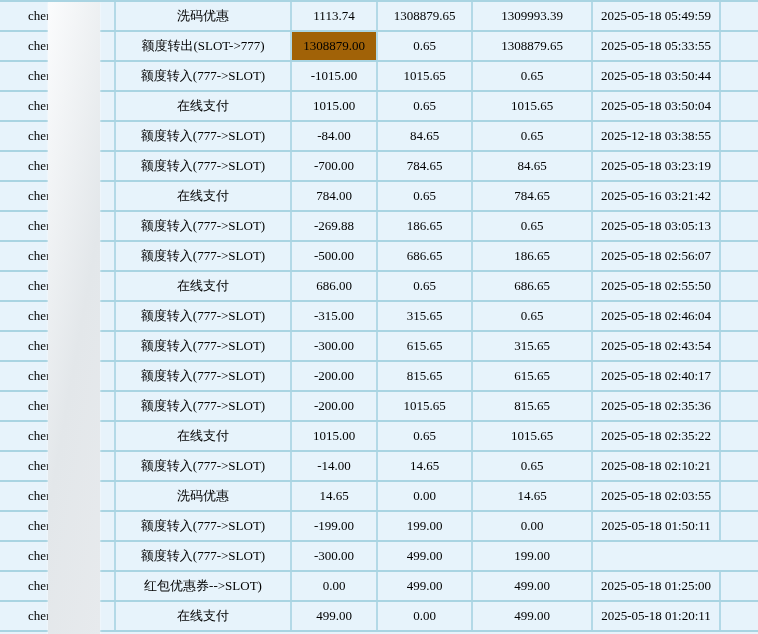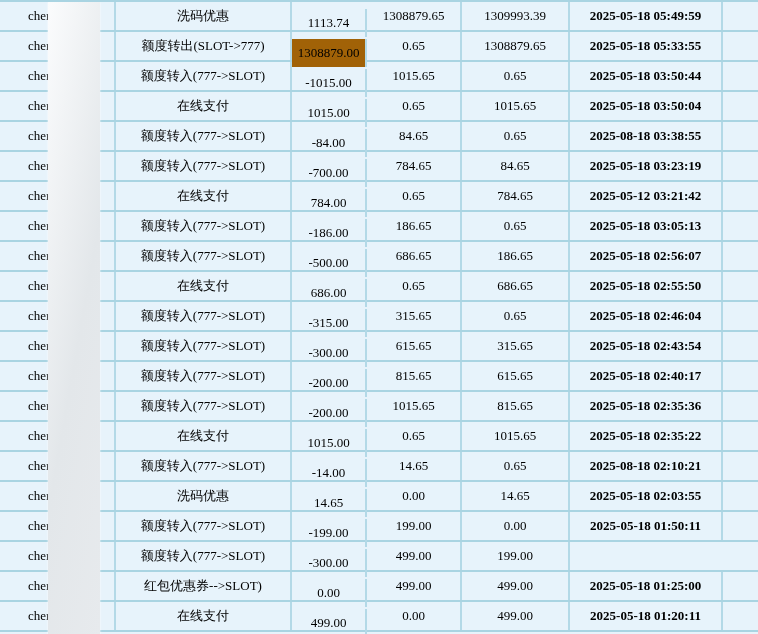--- a/index.html
+++ b/index.html
@@ -22,24 +22,24 @@
   .cell{
     box-sizing:border-box;
     border-right:2px solid #b3d9e7;
     display:flex;align-items:center;justify-content:center;
     font-size:13px;color:#000000;
     white-space:nowrap;overflow:hidden;
     height:100%;
   }
   .cell.c-user{width:116px;justify-content:flex-start;padding-left:28px;}
   .cell.c-type{width:176px;}
-  .cell.c-amount{width:75px;margin-top:7px;}
+  .cell.c-amount{width:86px;}
   .cell.c-before{width:95px;}
-  .cell.c-after{width:108px;}
-  .cell.c-time{width:153px;font-weight:bold;}
+  .cell.c-after{width:120px;}
+  .cell.c-time{width:128px;}
   .cell.c-edge{flex:1;border-right:none;}
   .cell.selected{background:#a16207;}
   .redaction{
     position:absolute;left:48px;top:0;width:52px;height:634px;z-index:5;
     background:linear-gradient(100deg,#fbfcfd 0%,#e3e7ea 55%,#e7eaed 100%);
     box-shadow:0 0 2px rgba(255,255,255,0.9);
   }
 </style>
 </head>
 <body>
@@ -81,45 +81,45 @@
         <div class="cell c-after">1015.65</div>
         <div class="cell c-time">2025-05-18 03:50:04</div>
         <div class="cell c-edge"></div>
       </div>
       <div class="trow">
         <div class="cell c-user">chen</div>
         <div class="cell c-type">额度转入(777-&gt;SLOT)</div>
         <div class="cell c-amount">-84.00</div>
         <div class="cell c-before">84.65</div>
         <div class="cell c-after">0.65</div>
-        <div class="cell c-time">2025-08-18 03:38:55</div>
+        <div class="cell c-time">2025-12-18 03:38:55</div>
         <div class="cell c-edge"></div>
       </div>
       <div class="trow">
         <div class="cell c-user">chen</div>
         <div class="cell c-type">额度转入(777-&gt;SLOT)</div>
         <div class="cell c-amount">-700.00</div>
         <div class="cell c-before">784.65</div>
         <div class="cell c-after">84.65</div>
         <div class="cell c-time">2025-05-18 03:23:19</div>
         <div class="cell c-edge"></div>
       </div>
       <div class="trow">
         <div class="cell c-user">chen</div>
         <div class="cell c-type">在线支付</div>
         <div class="cell c-amount">784.00</div>
         <div class="cell c-before">0.65</div>
         <div class="cell c-after">784.65</div>
-        <div class="cell c-time">2025-05-12 03:21:42</div>
-        <div class="cell c-edge"></div>
-      </div>
-      <div class="trow">
-        <div class="cell c-user">chen</div>
-        <div class="cell c-type">额度转入(777-&gt;SLOT)</div>
-        <div class="cell c-amount">-186.00</div>
+        <div class="cell c-time">2025-05-16 03:21:42</div>
+        <div class="cell c-edge"></div>
+      </div>
+      <div class="trow">
+        <div class="cell c-user">chen</div>
+        <div class="cell c-type">额度转入(777-&gt;SLOT)</div>
+        <div class="cell c-amount">-269.88</div>
         <div class="cell c-before">186.65</div>
         <div class="cell c-after">0.65</div>
         <div class="cell c-time">2025-05-18 03:05:13</div>
         <div class="cell c-edge"></div>
       </div>
       <div class="trow">
         <div class="cell c-user">chen</div>
         <div class="cell c-type">额度转入(777-&gt;SLOT)</div>
         <div class="cell c-amount">-500.00</div>
         <div class="cell c-before">686.65</div>

